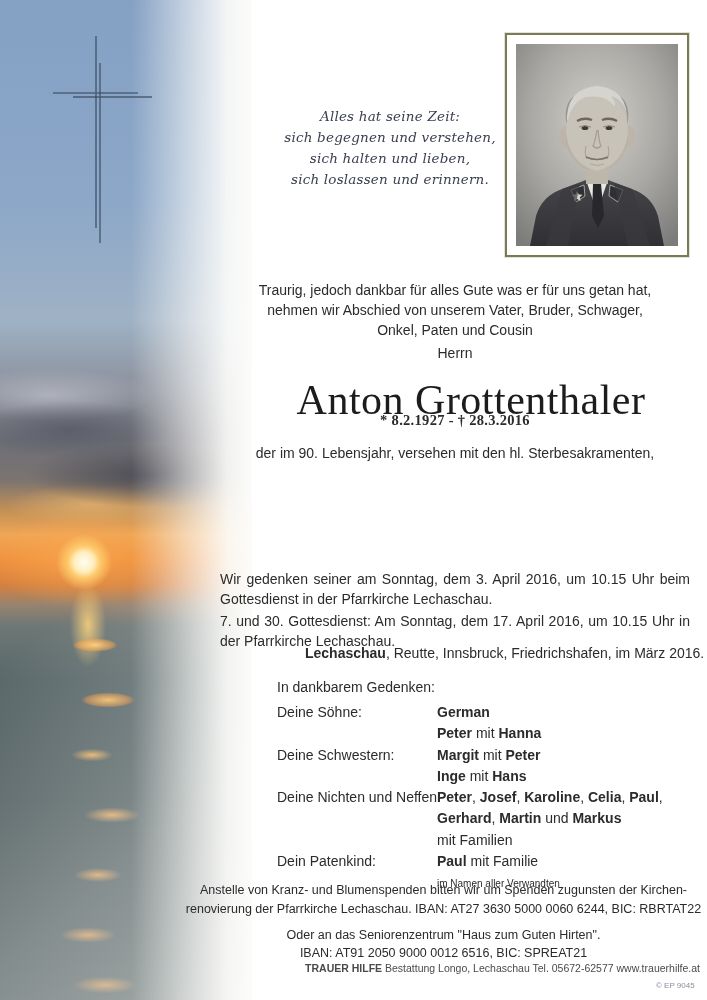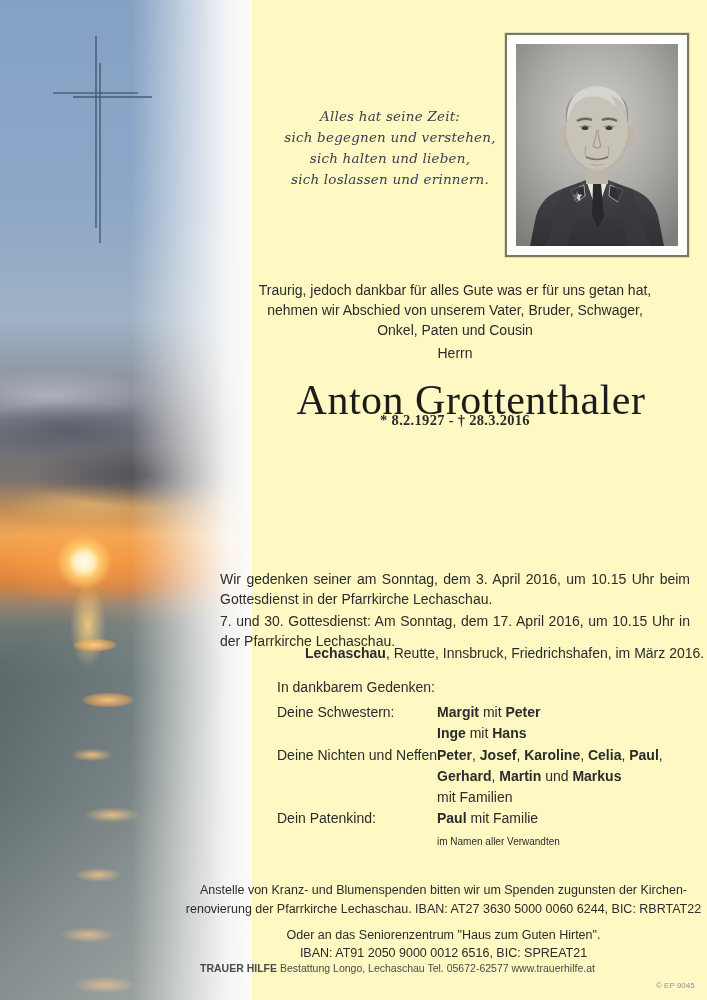--- a/index.html
+++ b/index.html
@@ -3,21 +3,21 @@
 <meta charset="utf-8">
 <style>
   html,body{margin:0;padding:0;}
   body{
     width:707px;height:1000px;
     font-family:"Liberation Sans", sans-serif;
     background:#e9e9e9;
   }
   .page{
     position:relative;width:707px;height:1000px;
-    background:#fef9c3;
+    background:#ffffff;
     overflow:hidden;
   }
 
   
   .seascape{
     position:absolute;left:0;top:0;width:252px;height:1000px;
     background:
       radial-gradient(ellipse 30px 9px  at  95px 645px, rgba(255,205,115,.95), rgba(255,160,60,.5) 60%, rgba(255,160,60,0) 75%),
       radial-gradient(ellipse 36px 10px at 108px 700px, rgba(255,195,100,.9), rgba(255,150,55,.45) 60%, rgba(255,150,55,0) 75%),
       radial-gradient(ellipse 30px 9px  at  92px 755px, rgba(255,185,95,.85), rgba(255,160,60,0) 70%),
@@ -81,21 +81,21 @@
   .places .b{font-weight:bold;}
   .gedenken{position:absolute;left:277px;top:679px;font-size:14px;color:#2b2b2b;}
   .family{position:absolute;left:277px;top:702px;width:420px;font-size:14px;line-height:1.52;color:#2b2b2b;}
   .frow{display:flex;}
   .flabel{width:160px;flex:none;white-space:nowrap;}
   .fvalues{flex:1;}
   .fvalues .b{font-weight:bold;}
   .fvalues .s{font-size:10px;}
   .donation{position:absolute;left:180px;top:881px;width:527px;text-align:center;font-size:12.5px;line-height:1.5;color:#2b2b2b;}
   .donation .grp2{margin-top:7px;}
-  .footerline{position:absolute;left:200px;top:962px;width:500px;text-align:left;font-size:10.5px;color:#4a4a4a;}
+  .footerline{position:absolute;left:200px;top:962px;width:500px;text-align:right;font-size:10.5px;color:#4a4a4a;}
   .footerline .b{font-weight:bold;}
   .copyright{position:absolute;left:656px;top:981px;font-size:8px;color:#8e8e9c;}
 </style>
 </head>
 <body>
 
 <div class="page">
 
   <div class="seascape"></div>
 
@@ -175,32 +175,40 @@
 
   <div class="col centered intro">
       <div>Traurig, jedoch dankbar für alles Gute was er für uns getan hat,</div>
       <div>nehmen wir Abschied von unserem Vater, Bruder, Schwager,</div>
       <div>Onkel, Paten und Cousin</div>
     </div>
   <div class="col centered herrn">Herrn</div>
   <h1 class="col centered name">Anton Grottenthaler</h1>
   <div class="col centered dates">* 8.2.1927 - † 28.3.2016</div>
   <div class="col centered life">
+      <div>der im 90. Lebensjahr, versehen mit den hl. Sterbesakramenten,</div>
     </div>
 
   <p class="col para p2">Wir gedenken seiner am Sonntag, dem 3. April 2016, um 10.15 Uhr beim Gottesdienst in der Pfarrkirche Lechaschau.</p>
   <p class="col para p3">7. und 30. Gottesdienst: Am Sonntag, dem 17. April 2016, um 10.15 Uhr in der Pfarrkirche Lechaschau.</p>
 
   <div class="places">
     <span class="b">Lechaschau</span><span>, Reutte, Innsbruck, Friedrichshafen, im März 2016.</span>
   </div>
 
   <div class="gedenken">In dankbarem Gedenken:</div>
 
   <div class="family">
+      <div class="frow">
+        <div class="flabel">Deine Söhne:</div>
+        <div class="fvalues">
+          <div><span class="b">German</span></div>
+          <div><span class="b">Peter</span><span class="r"> mit </span><span class="b">Hanna</span></div>
+        </div>
+      </div>
       <div class="frow">
         <div class="flabel">Deine Schwestern:</div>
         <div class="fvalues">
           <div><span class="b">Margit</span><span class="r"> mit </span><span class="b">Peter</span></div>
           <div><span class="b">Inge</span><span class="r"> mit </span><span class="b">Hans</span></div>
         </div>
       </div>
       <div class="frow">
         <div class="flabel">Deine Nichten und Neffen:</div>
         <div class="fvalues">

